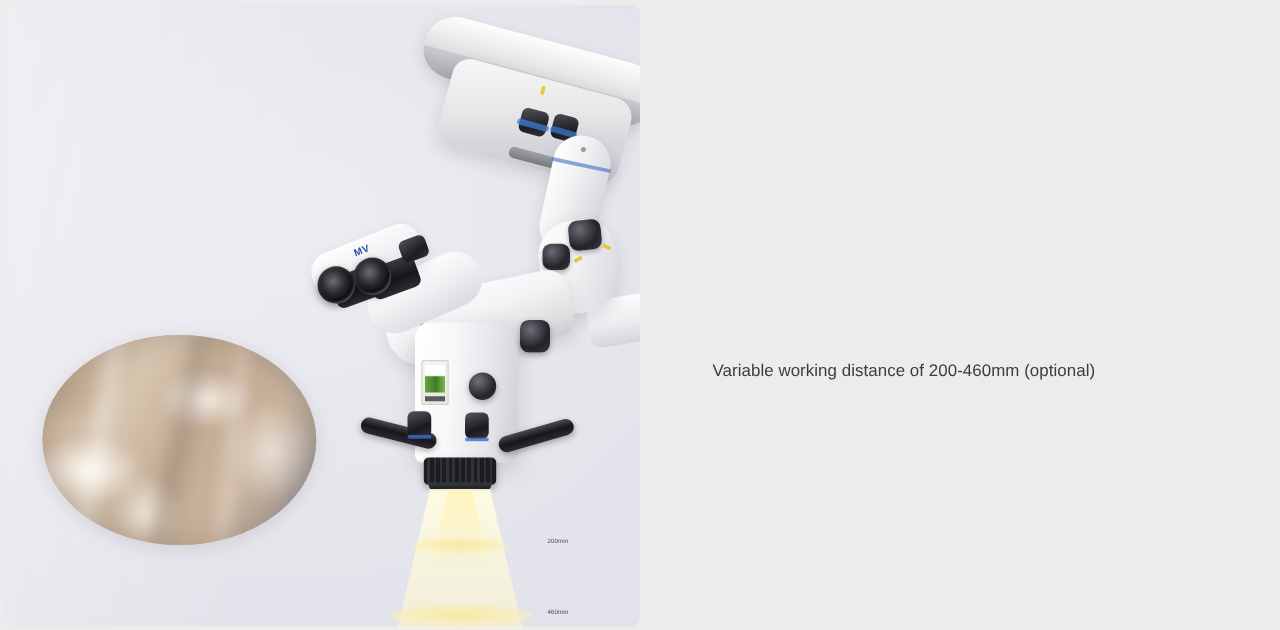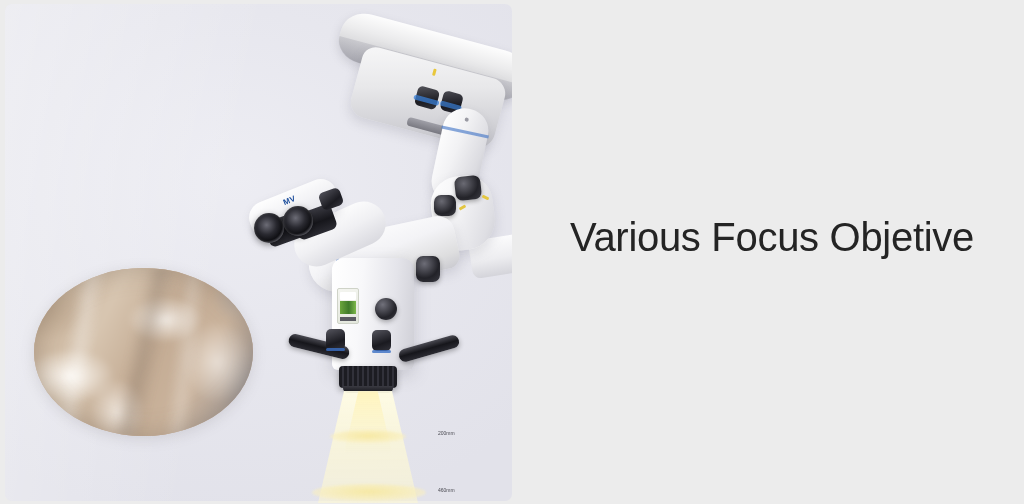--- a/index.html
+++ b/index.html
@@ -470,15 +470,15 @@
   <div class="dist-label dl-200">200mm</div>
   <div class="dist-label dl-460">460mm</div>
 
   <div class="tissue">
     <div class="tissue-tex"></div>
     <div class="tissue-streaks"></div>
     <div class="tissue-vig"></div>
   </div>
 
   <div class="text-panel"></div>
-  <div class="headline">Various Focus Objetive</div>
+  <div class="subline">Variable working distance of 200-460mm (optional)</div>
 
 </div>
 
 </body></html>

